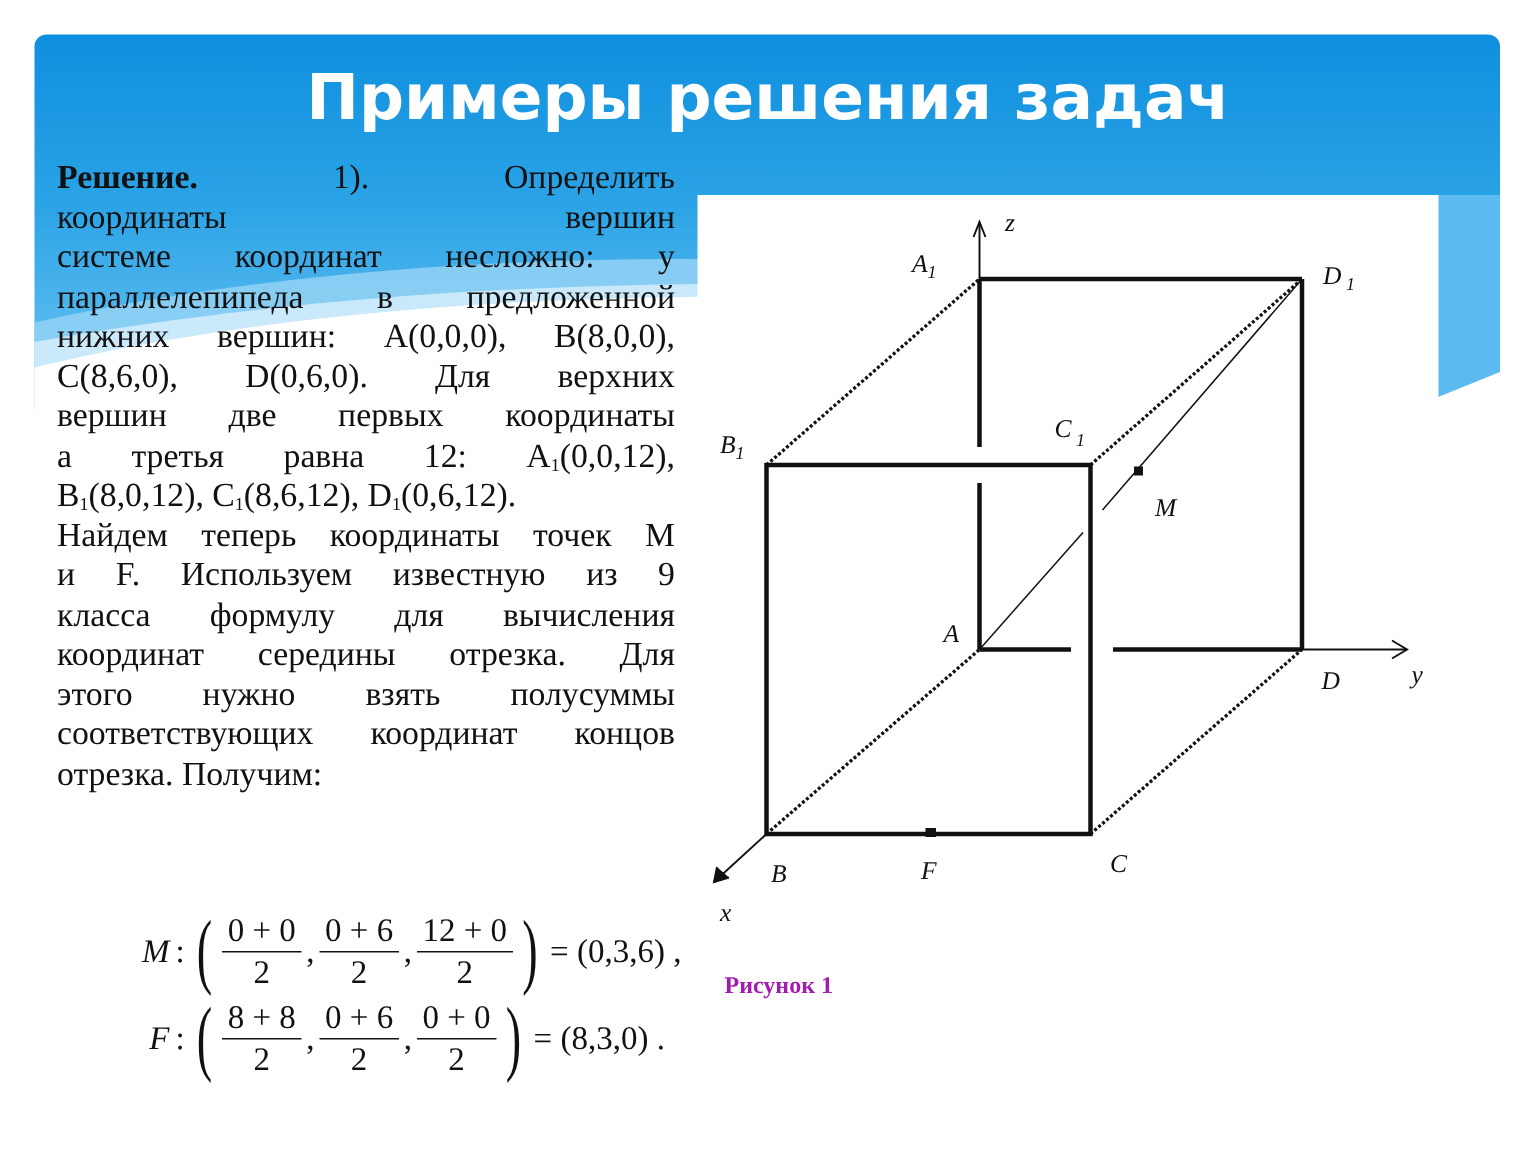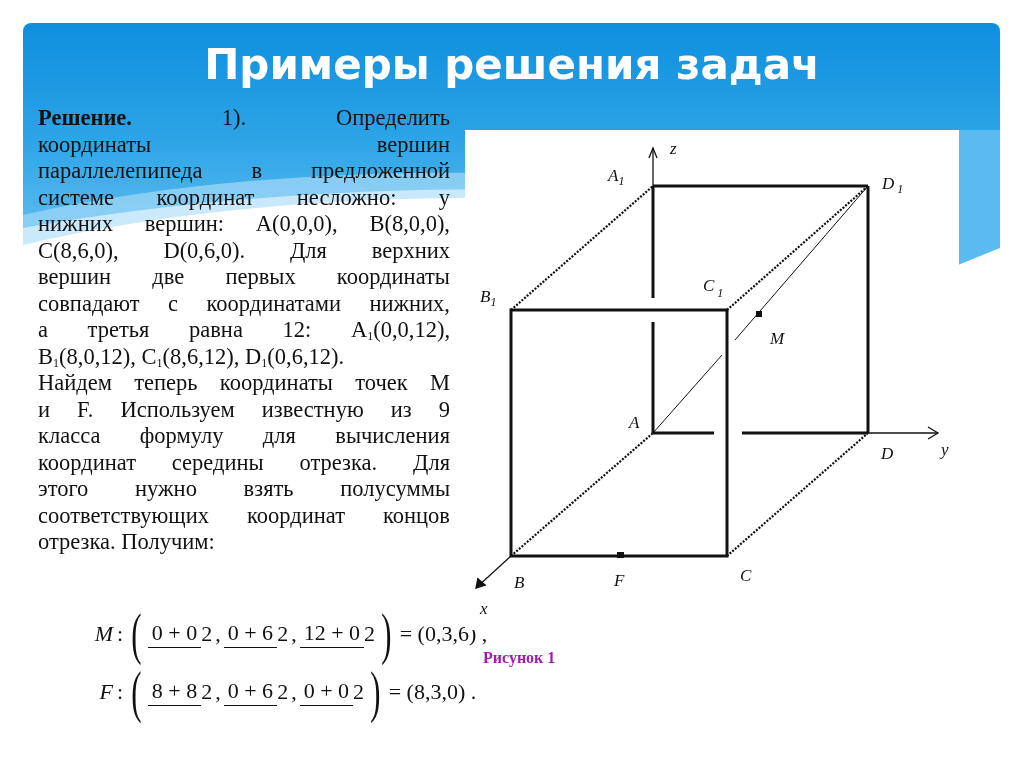--- a/index.html
+++ b/index.html
@@ -29,21 +29,21 @@
   .body-text b { font-weight: bold; }
   sub { font-size: 12px; vertical-align: -3px; line-height: 0; }
   .formulas { position: absolute; left: 85px; top: 605px; }
   .formula-row {
     display: flex; align-items: center; height: 58px;
     font-family: "Liberation Serif", serif; font-size: 22px; color: #111;
   }
   .formula-row .var { font-style: italic; width: 28px; text-align: right; }
   .formula-row .colon { margin: 0 4px 0 4px; }
   .paren { font-size: 56px; line-height: 50px; font-weight: 200; transform: scaleX(0.55); display: inline-block; }
-  .frac { display: inline-flex; flex-direction: row; align-items: center; margin: 0 2px; }
+  .frac { display: inline-flex; flex-direction: column; align-items: center; margin: 0 2px; }
   .frac .num { padding: 0 4px 2px 4px; border-bottom: 1.5px solid #111; line-height: 24px; }
   .frac .den { line-height: 26px; }
   .comma { align-self: center; margin: 0 1px; }
   .result { margin-left: 4px; }
   .figure-panel {
     position: absolute; left: 465px; top: 130px; width: 494px; height: 500px; background: #fff;
   }
   .figure-caption {
     position: absolute; left: 483px; top: 649px;
     font-family: "Liberation Serif", serif; font-weight: bold; font-size: 16px; color: #a21caf;
@@ -66,26 +66,25 @@
 
 <div class="title">Примеры решения задач</div>
 
 <div class="body-text">
   <p>
     <b>Решение.</b>
     <span>1).</span>
     <span>Определить</span>
   </p>
   <p>координаты вершин</p>
+  <p>системе координат несложно: у</p>
   <p>параллелепипеда в предложенной</p>
-  <p>системе координат несложно: у</p>
   <p>нижних вершин: A(0,0,0), B(8,0,0),</p>
   <p>C(8,6,0), D(0,6,0). Для верхних</p>
   <p>вершин две первых координаты</p>
-  <p>совпадают с координатами нижних,</p>
   <p>
     <span>а третья равна 12:</span>
     <span><span>A</span><sub>1</sub><span>(0,0,12),</span></span>
   </p>
   <p class="last">
     <span><span>B</span><sub>1</sub><span>(8,0,12),</span></span>
     <span><span>C</span><sub>1</sub><span>(8,6,12),</span></span>
     <span><span>D</span><sub>1</sub><span>(0,6,12).</span></span>
   </p>
   <p>Найдем теперь координаты точек M</p>

